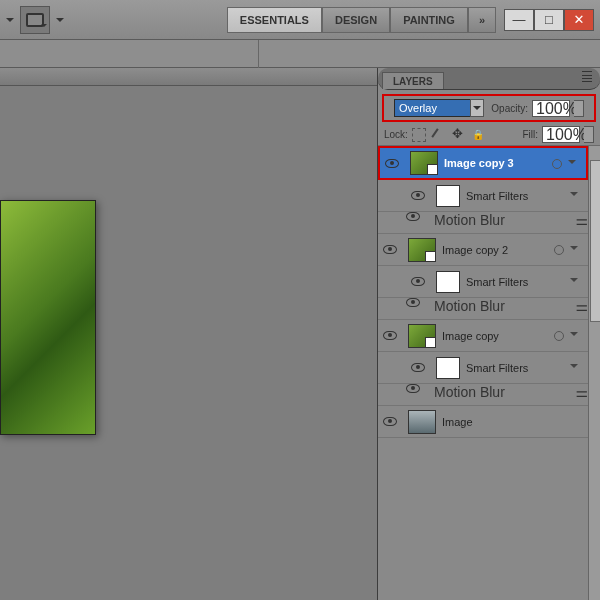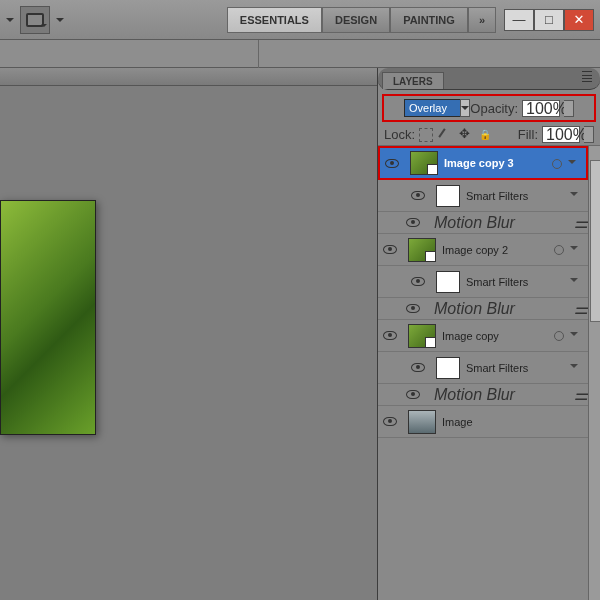--- a/index.html
+++ b/index.html
@@ -29,26 +29,26 @@
 .canvas-bar { height: 18px; background: linear-gradient(#8d8d8d,#7a7a7a); border-bottom: 1px solid #555; }
 .canvas-img { position: absolute; left: 0; top: 132px; width: 96px; height: 235px; background: linear-gradient(135deg,#8dbb3a,#4a7a1f 45%, #2f5a14 60%, #6aa02a); border: 1px solid #222; box-shadow: 2px 2px 8px rgba(0,0,0,.4); filter: blur(.5px); }
 
 .panel-dock { position: absolute; top: 0; right: 0; width: 223px; bottom: 0; background: #898989; border-left: 1px solid #3c3c3c; }
 .panel-tab-row { height: 22px; background: #6e6e6e; display: flex; align-items: flex-end; padding-left: 4px; border-bottom: 1px solid #3c3c3c; position: relative; border-radius: 10px; }
 .panel-tab { padding: 3px 10px 2px; background: #898989; border: 1px solid #555; border-bottom: none; font-size: 10px; font-weight: bold; color: #333; }
 .panel-menu { position: absolute; right: 4px; top: 3px; width: 16px; height: 14px; }
 .panel-menu::before,.panel-menu::after { content: ""; position: absolute; left: 2px; height: 1px; background: #333; width: 10px; }
 .panel-menu::before { top: 4px; box-shadow: 0 3px 0 #333, 0 6px 0 #333; }
 
-.blend-row { height: 28px; border: 2px solid #d20000; margin: 4px 4px 2px; display: flex; align-items: center; padding: 0 20px; background: #898989; }
+.blend-row { height: 28px; border: 2px solid #d20000; margin: 4px 4px 2px; display: flex; align-items: center; padding: 0 10px; background: #898989; }
 .blend-select { width: 76px; height: 18px; background: #356eb3; color: #fff; font-size: 11px; display: flex; align-items: center; padding: 0 4px; border: 1px solid #2a2a2a; border-right: none; }
 .blend-arrow { width: 14px; height: 18px; background: #bdbdbd; border: 1px solid #555; display: flex; align-items: center; justify-content: center; }
 .blend-arrow::after { content: ""; border: 4px solid transparent; border-top-color: #333; margin-top: 3px; }
 .opacity-group { margin-left: auto; display: flex; align-items: center; gap: 4px; }
-.mini-label { font-size: 13px; color: #333; }
+.mini-label { font-size: 10px; color: #333; }
 .mini-input { width: 38px; height: 17px; background: #fff; border: 1px solid #555; text-align: right; padding: 0 3px; font-size: 16px; line-height: 15px; }
 .mini-step { width: 10px; height: 17px; background: #a0a0a0; border: 1px solid #555; border-left: none; }
 
 .lock-row { height: 22px; display: flex; align-items: center; padding: 0 6px; border-bottom: 1px solid #6a6a6a; }
 .lock-icons { display: flex; gap: 6px; margin-left: 4px; }
 .lock-ic { width: 14px; height: 14px; border: 1px dashed #555; }
 .lock-ic.brush { border: none; position: relative; }
 .lock-ic.brush::after { content: ""; position: absolute; left: 2px; top: 0; width: 2px; height: 10px; background: #444; transform: rotate(35deg); }
 .lock-ic.move::after { content: "✥"; font-size: 13px; line-height: 12px; }
 .lock-ic.move { border: none; }
@@ -73,21 +73,21 @@
 .fx-ring { display: inline-block; width: 10px; height: 10px; border: 1.5px solid #555; border-radius: 50%; vertical-align: middle; }
 .layer .tri { width: 12px; }
 .tri-down { display: inline-block; border: 4px solid transparent; border-top-color: #444; margin-top: 3px; }
 
 .layer.sel-out { border: 2px solid #d20000; height: 34px; }
 .layer.selected { background: #3a75c4; color: #fff; }
 .layer.selected .name { color: #fff; font-weight: bold; }
 
 .sub { padding-left: 28px; }
 .sub .thumb { width: 24px; height: 22px; }
-.mb-row { height: 22px; display: flex; align-items: center; padding-left: 52px; border-bottom: 1px solid #757575; font-size: 16px; font-style: italic; }
+.mb-row { height: 22px; display: flex; align-items: flex-start; padding-left: 52px; border-bottom: 1px solid #757575; font-size: 14px; }
 .mb-row .eye { width: 24px; display: flex; align-items: center; margin-left: -24px; margin-right: 4px; }
 </style>
 </head>
 <body>
 
 <div class="menubar">
   <div class="menubar-left">
     <span style="border:4px solid transparent;border-top-color:#333;margin-top:4px"></span>
     <div class="tool-btn">
       <div class="screen-icon"></div>

